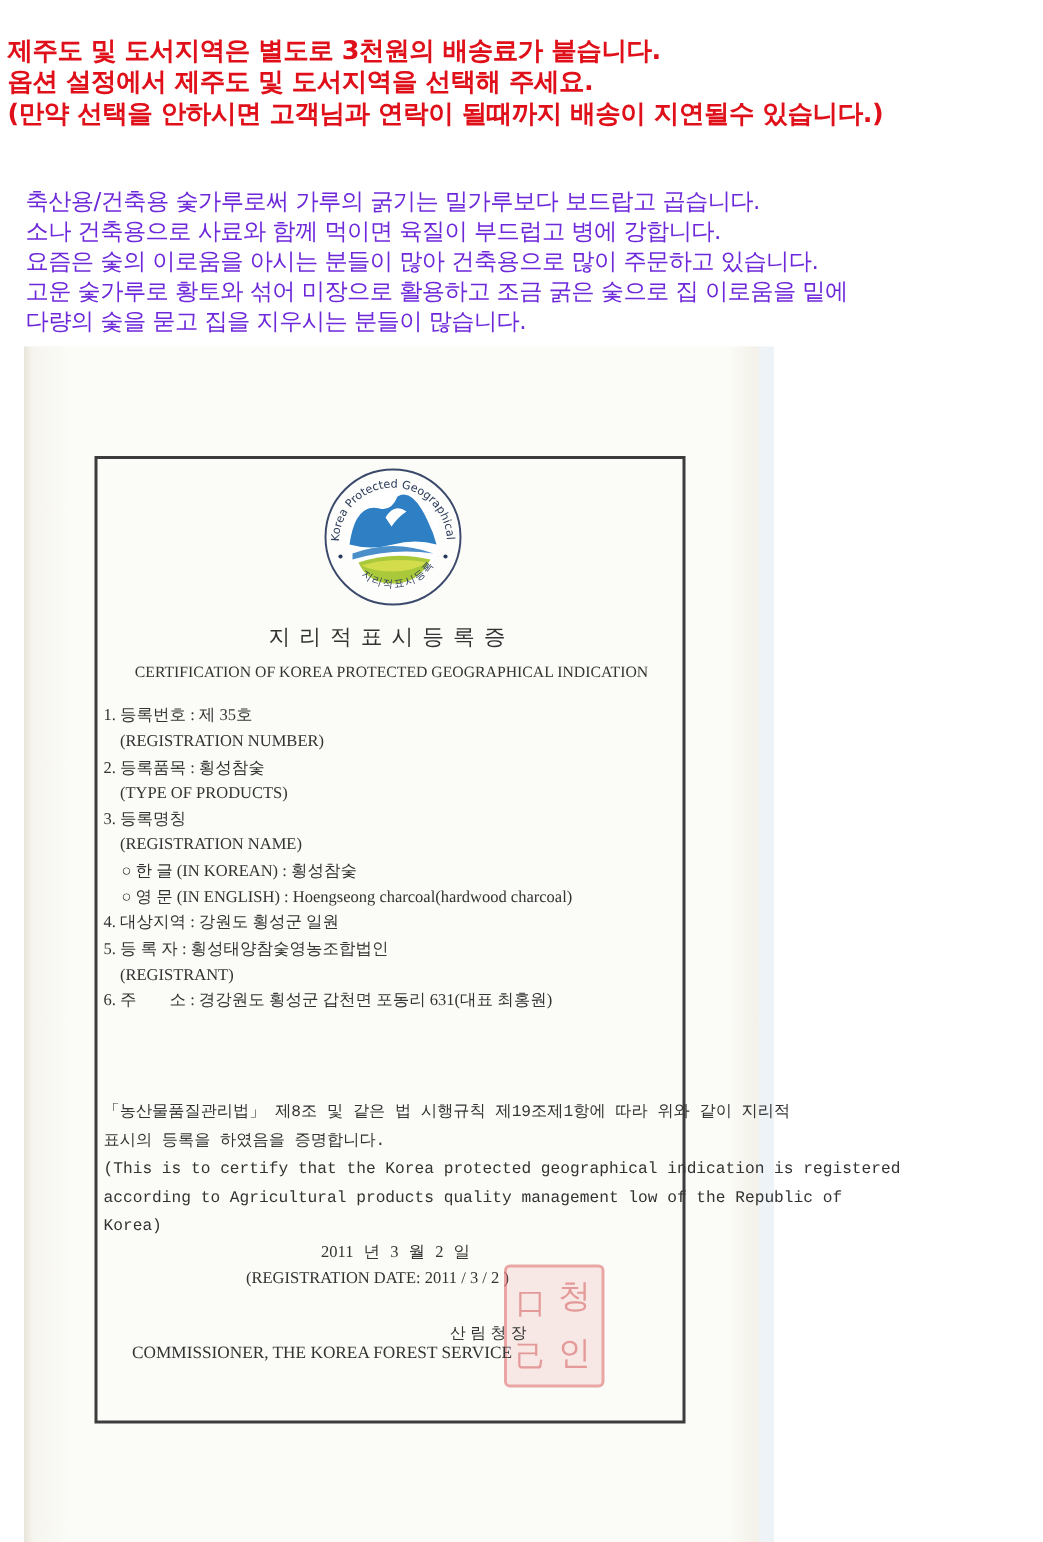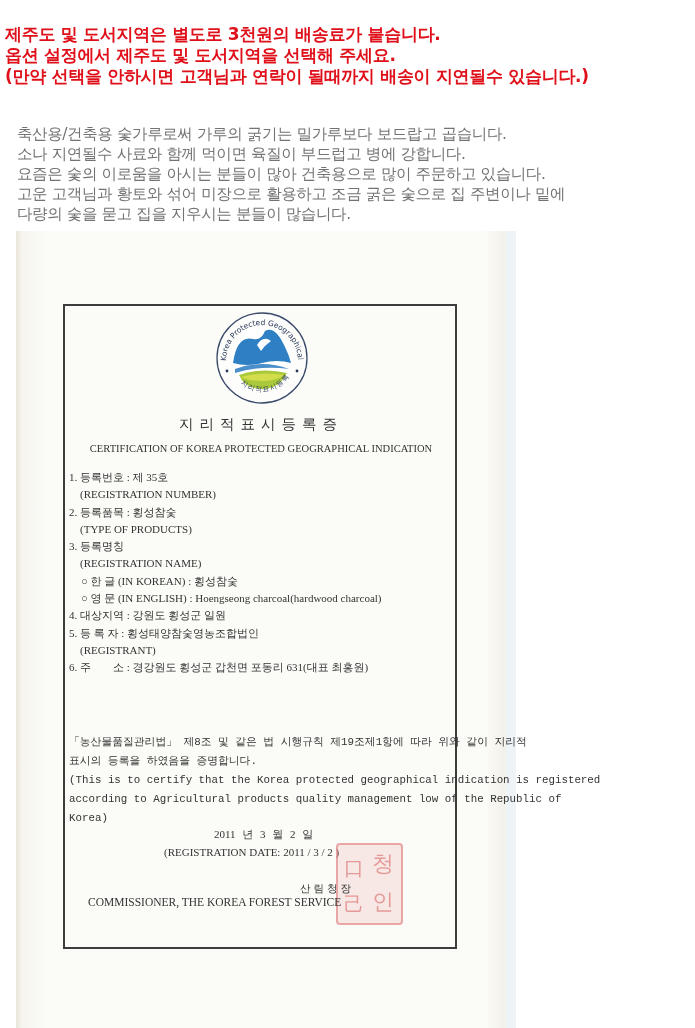--- a/index.html
+++ b/index.html
@@ -1,19 +1,19 @@
 <!DOCTYPE html>
 <html><head>
 <meta charset="utf-8">
 <style>
   html, body { margin: 0; padding: 0; background: #ffffff; }
   body { width: 695px; height: 1028px; position: relative; overflow: hidden; font-family: "DejaVu Sans", sans-serif; }
   .notice { position: absolute; left: 5px; top: 24px; color: #e0101a; font-weight: bold; font-size: 17px; line-height: 21px; letter-spacing: -0.3px; }
   .notice div { white-space: nowrap; }
-  .desc { position: absolute; left: 17px; top: 124px; color: #737373; font-size: 15.5px; line-height: 20px; letter-spacing: -0.4px; }
+  .desc { position: absolute; left: 17px; top: 124px; color: #6d28d9; font-size: 15.5px; line-height: 20px; letter-spacing: -0.4px; }
   .desc div { white-space: nowrap; }
   .paper { position: absolute; left: 16px; top: 231px; width: 490px; height: 797px; background: #fafaf5;
     background-image: linear-gradient(90deg, #e8e4da 0px, #f6f5ef 6px, #fbfbf7 30px, #fbfbf7 470px, #f3f1e9 488px); }
   .paper-edge { position: absolute; left: 506px; top: 231px; width: 10px; height: 797px; background: #eef3f8; }
   .cert-box { position: absolute; left: 47px; top: 73px; width: 394px; height: 645px; border: 2px solid #3c3c3c; box-sizing: border-box; }
   .logo { position: absolute; left: 199px; top: 80px; width: 94px; height: 94px; }
   .title-ko { position: absolute; left: 0; width: 100%; top: 184px; text-align: center; font-size: 14.5px; letter-spacing: 6px; font-family: "DejaVu Serif", serif; color: #333; }
   .title-en { position: absolute; left: 0; width: 100%; top: 212px; text-align: center; font-size: 10.5px; font-family: "Liberation Serif", serif; color: #333; }
   .items { position: absolute; left: 53px; top: 238px; font-family: "Liberation Serif", serif; font-size: 11px; color: #333; }
   .items .row { height: 17.3px; line-height: 17.3px; white-space: nowrap; }
@@ -32,23 +32,23 @@
 <body>
 
 <div class="notice">
   <div>제주도 및 도서지역은 별도로 3천원의 배송료가 붙습니다.</div>
   <div>옵션 설정에서 제주도 및 도서지역을 선택해 주세요.</div>
   <div>(만약 선택을 안하시면 고객님과 연락이 될때까지 배송이 지연될수 있습니다.)</div>
 </div>
 
 <div class="desc">
   <div>축산용/건축용 숯가루로써 가루의 굵기는 밀가루보다 보드랍고 곱습니다.</div>
-  <div>소나 지연될수 사료와 함께 먹이면 육질이 부드럽고 병에 강합니다.</div>
+  <div>소나 건축용으로 사료와 함께 먹이면 육질이 부드럽고 병에 강합니다.</div>
   <div>요즘은 숯의 이로움을 아시는 분들이 많아 건축용으로 많이 주문하고 있습니다.</div>
-  <div>고운 고객님과 황토와 섞어 미장으로 활용하고 조금 굵은 숯으로 집 주변이나 밑에</div>
+  <div>고운 숯가루로 황토와 섞어 미장으로 활용하고 조금 굵은 숯으로 집 이로움을 밑에</div>
   <div>다량의 숯을 묻고 집을 지우시는 분들이 많습니다.</div>
 </div>
 
 <div class="paper-edge"></div>
 <div class="paper">
 
   <div class="logo">
     <svg width="94" height="94" viewBox="0 0 94 94">
       <circle cx="47" cy="47" r="45" fill="#fdfdfb" stroke="#3b4a6b" stroke-width="1.3"></circle>
       <circle cx="47" cy="47" r="31" fill="#ffffff"></circle>

